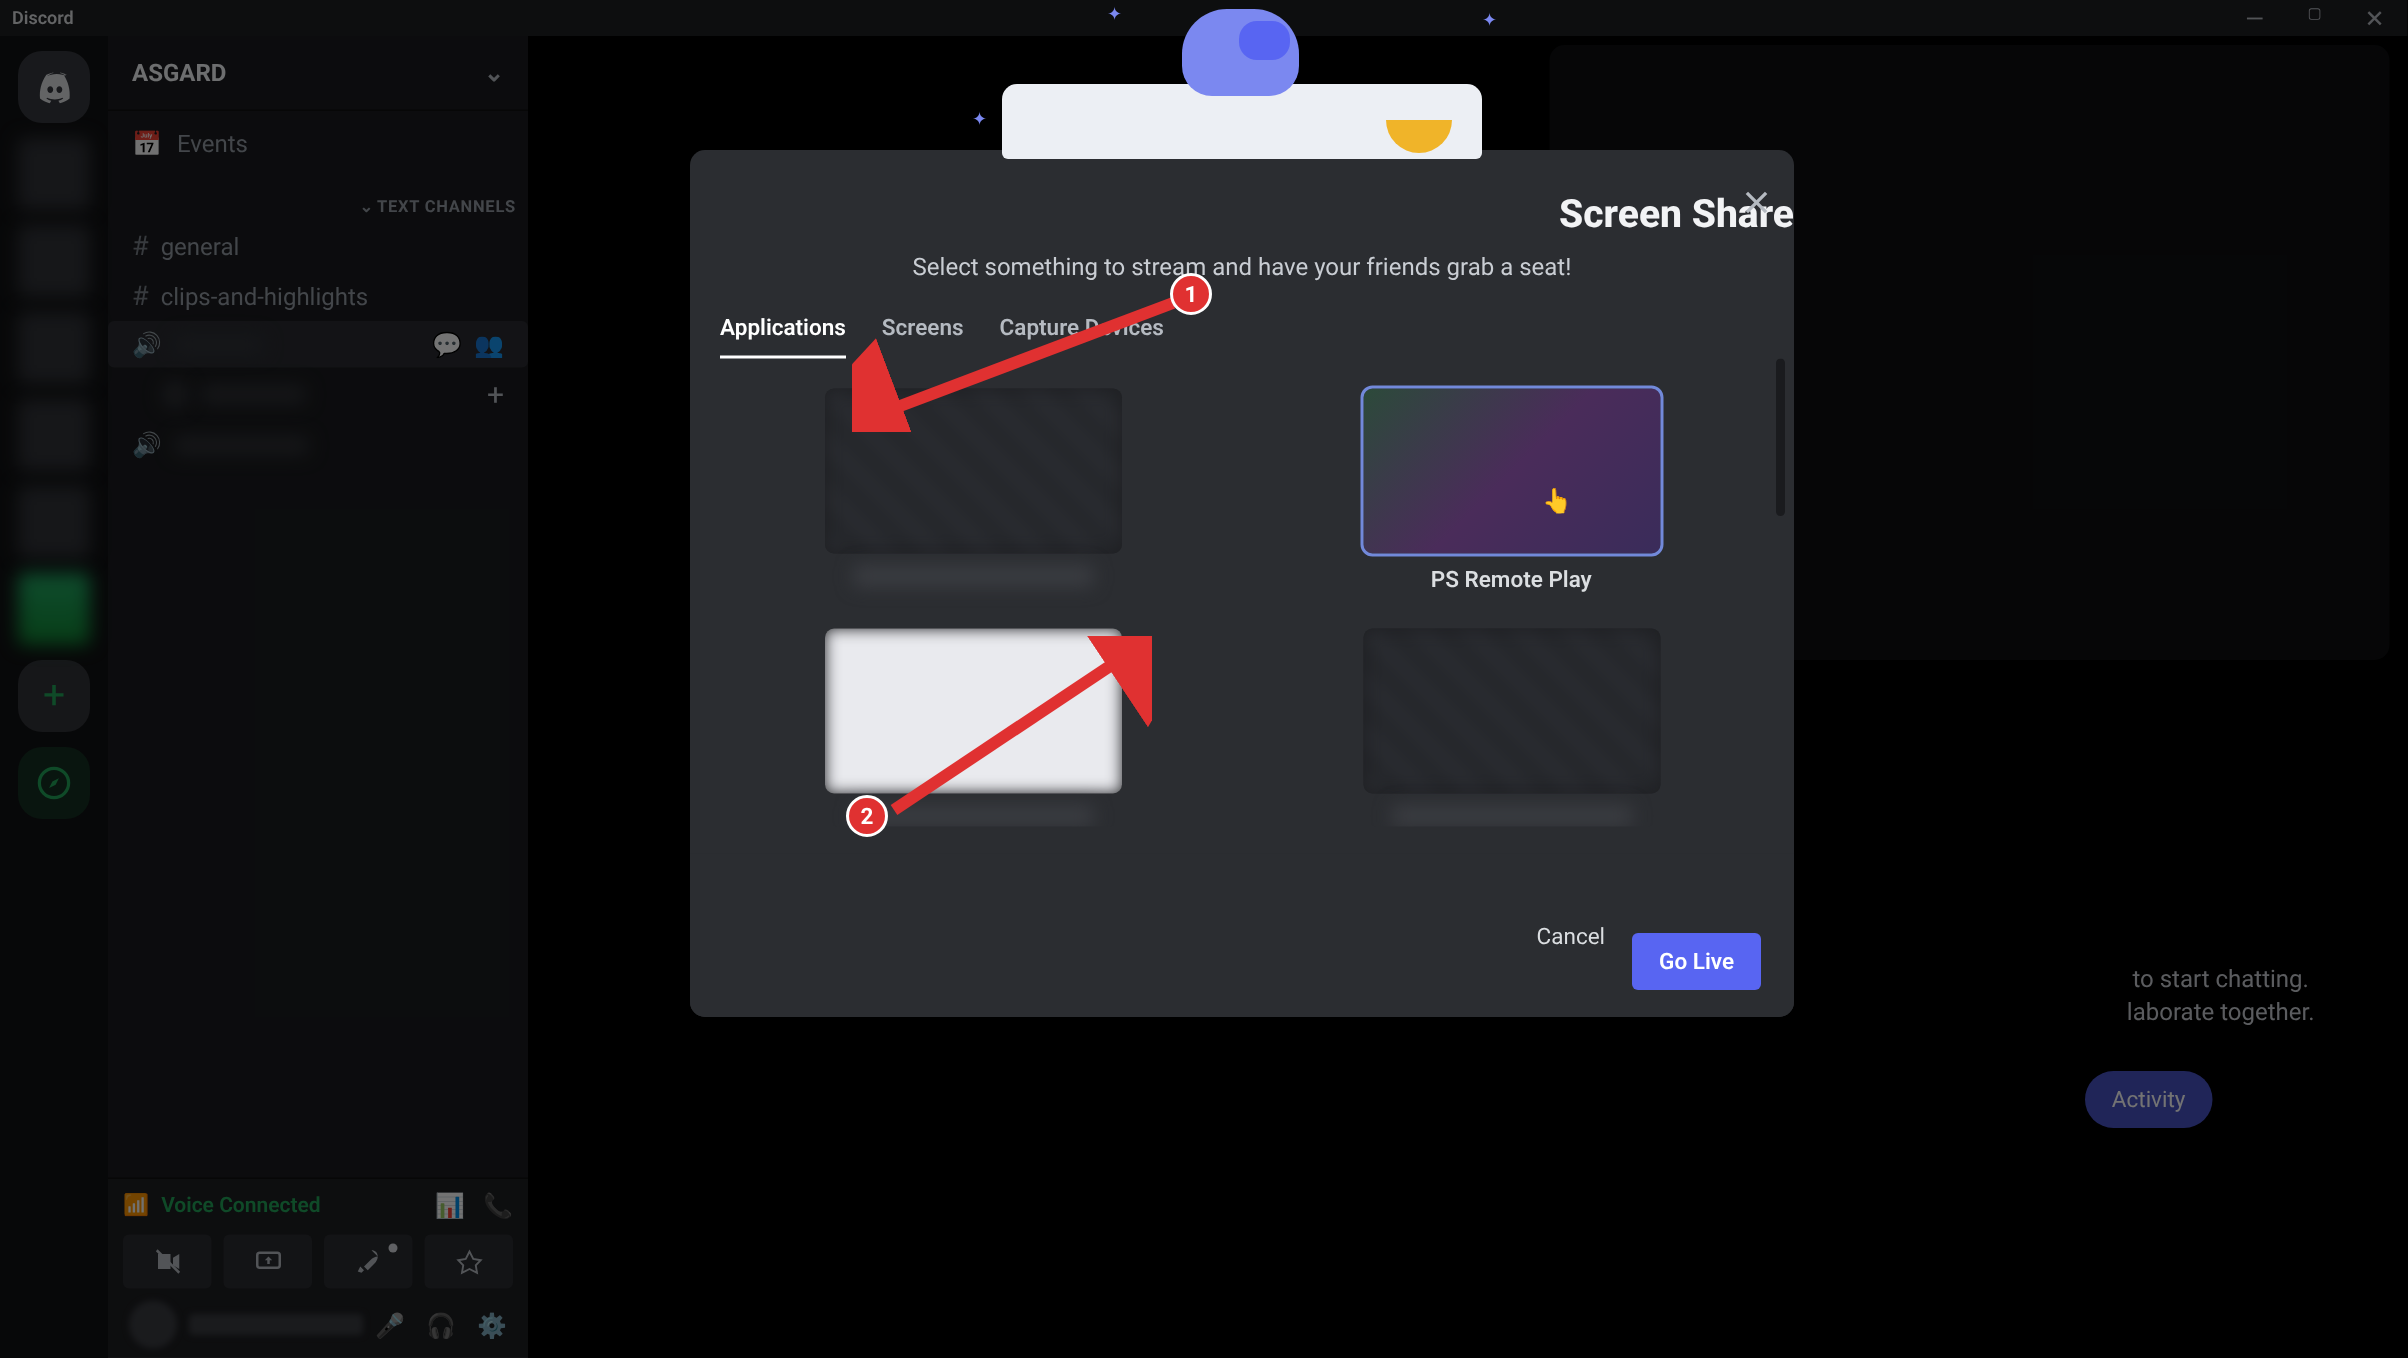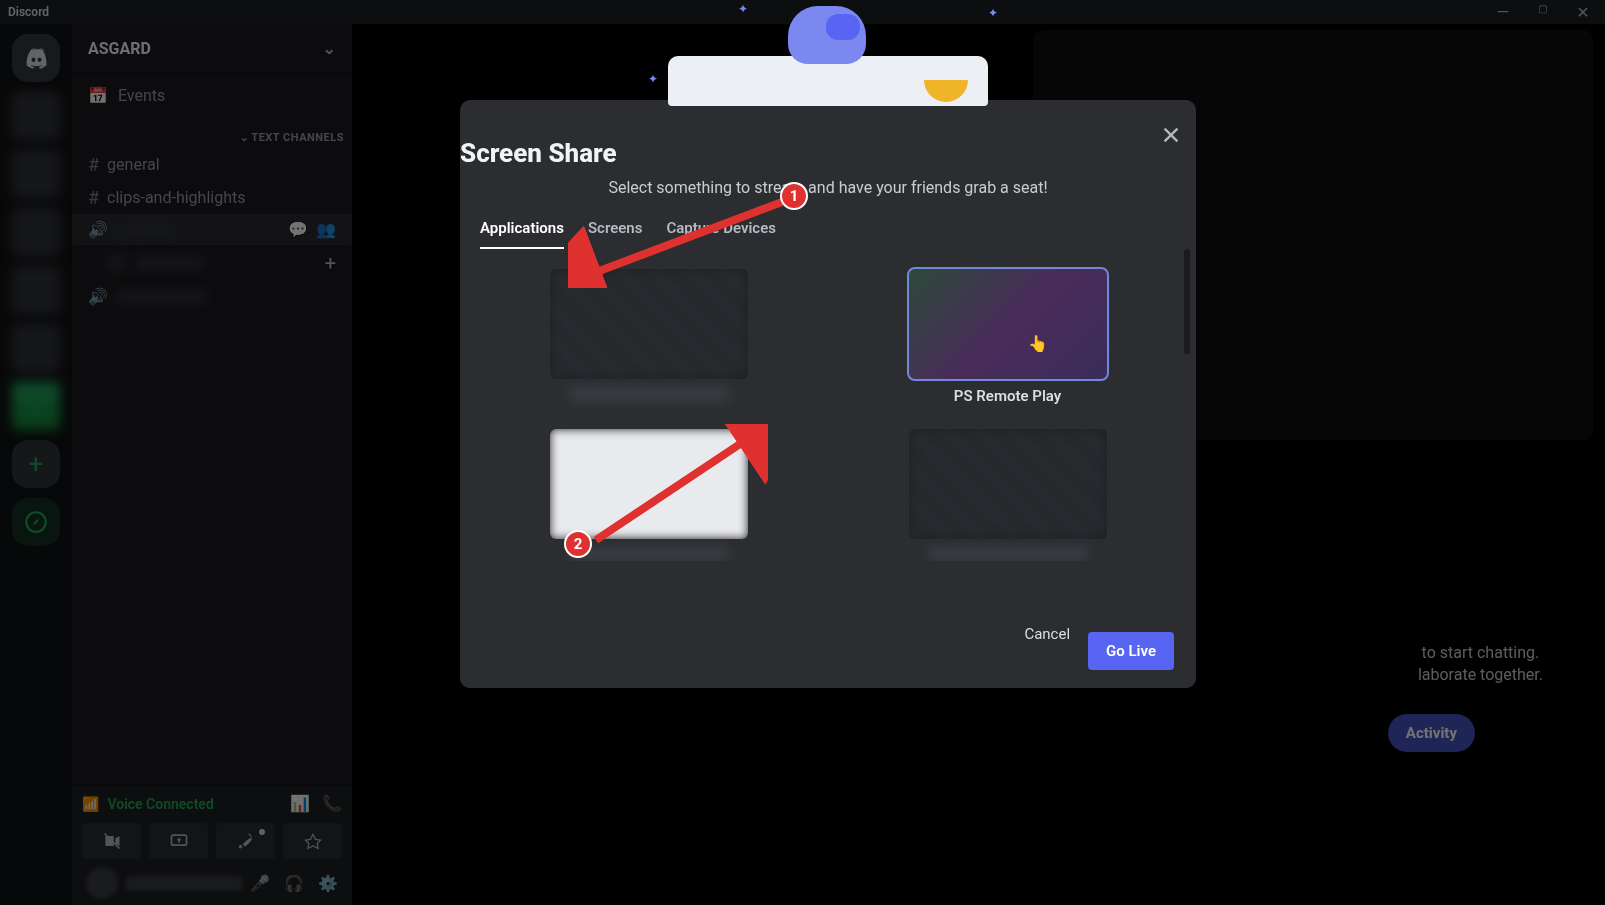--- a/index.html
+++ b/index.html
@@ -38,31 +38,31 @@
 .voice-btn-row { display: flex; gap: 8px; margin-top: 10px; }
 .voice-btn { flex: 1; height: 36px; background: #2b2d31; border-radius: 4px; display: flex; align-items: center; justify-content: center; color: #b5bac1; position: relative; }
 .voice-btn .dot { position: absolute; top: 6px; right: 10px; width: 6px; height: 6px; border-radius: 50%; background: #d5d8dd; }
 .user-panel { display: flex; align-items: center; gap: 8px; padding: 8px 4px 0 4px; }
 .user-avatar { width: 32px; height: 32px; border-radius: 50%; background: #3b3d42; filter: blur(2px); }
 .user-name { flex: 1; height: 14px; background: #3b3d42; border-radius: 3px; filter: blur(2px); }
 .user-icons { display: flex; gap: 14px; color: #b5bac1; }
 
 .main { flex: 1; background: #000; position: relative; }
 .main-overlay-text { position: absolute; right: 62px; top: 618px; color: #c9cdd3; font-size: 16px; text-align: center; line-height: 1.4; }
-.start-activity-btn { position: absolute; right: 130px; top: 690px; background: #4752c4; color: #fff; padding: 10px 18px; border-radius: 22px; font-size: 15px; font-weight: 700; }
+.start-activity-btn { position: absolute; right: 130px; top: 690px; background: #4752c4; color: #fff; padding: 10px 18px; border-radius: 22px; font-size: 15px; font-weight: 400; }
 
 
 .dim { position: absolute; inset: 0; background: rgba(0,0,0,.55); }
 
 
 .modal { position: absolute; left: 460px; top: 100px; width: 736px; background: #2b2d31; border-radius: 10px; }
 .modal-hero-wrap { display: flex; justify-content: center; }
 .modal-hero { width: 320px; height: 64px; margin-top: -58px; position: relative; }
 .modal-close { position: absolute; right: 14px; top: 24px; color: #b5bac1; cursor: pointer; }
-.modal-title { text-align: left; color: #f2f3f5; font-size: 26px; font-weight: 800; margin-top: 32px; }
+.modal-title { text-align: right; color: #f2f3f5; font-size: 26px; font-weight: 800; margin-top: 22px; }
 .modal-sub { text-align: center; color: #c9cdd3; font-size: 16px; margin-top: 10px; }
 .tabs { display: flex; gap: 24px; padding: 22px 20px 0 20px; }
 .tab { color: #b5bac1; font-size: 15px; font-weight: 600; padding-bottom: 10px; }
 .tab.active { color: #fff; border-bottom: 2px solid #fff; }
 .apps-grid { display: grid; grid-template-columns: 1fr 1fr; gap: 24px 62px; padding: 20px 40px 0 40px; max-height: 340px; overflow: hidden; position: relative; }
 .app-card { display: flex; flex-direction: column; align-items: center; gap: 8px; }
 .thumb { width: 198px; height: 110px; border-radius: 6px; background: #1e1f22; position: relative; overflow: hidden; }
 .thumb.blurred::after { content: ""; position: absolute; inset: 0; background: repeating-linear-gradient(45deg, #2a2c31, #2a2c31 12px, #24262a 12px, #24262a 24px); filter: blur(6px); }
 .thumb.selected { outline: 2px solid #7289da; }
 .thumb.game { background: linear-gradient(135deg, #2c4a3a, #4a2c5a, #3a2c5a); }

